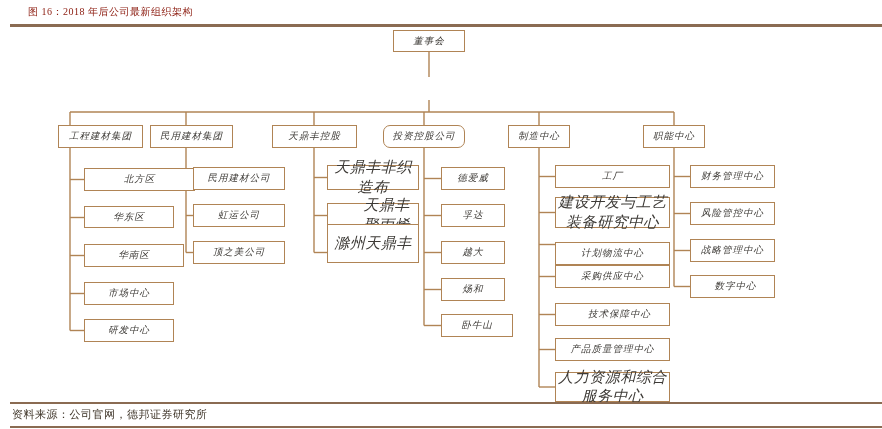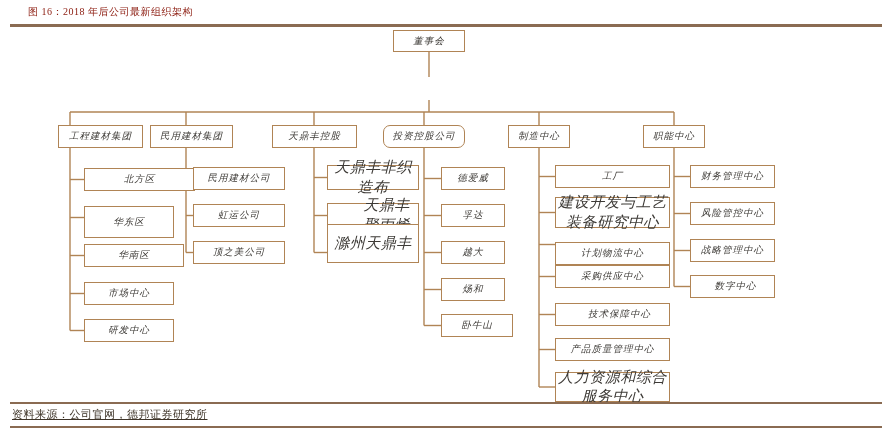--- a/index.html
+++ b/index.html
@@ -4,21 +4,21 @@
 <style>
   html,body{margin:0;padding:0;background:#ffffff;}
   #fig{position:relative;width:882px;height:429px;background:#ffffff;overflow:hidden;
        font-family:"DejaVu Serif","Liberation Serif",serif;}
   .title{position:absolute;left:10px;top:5px;font-size:10px;font-weight:normal;
          color:#8E2014;letter-spacing:0.5px;font-family:"Liberation Serif","DejaVu Serif",serif;padding-left:18px;}
   .rule{position:absolute;background:#8A6B52;}
   .rule.top{left:10px;right:0;top:24px;height:2.6px;}
   .rule.bottom{left:10px;right:0;top:402px;height:2.2px;}
   .rule.edge{left:10px;right:0;top:426px;height:1.6px;}
-  .source{position:absolute;left:12px;top:407px;font-size:11px;color:#3E3428;letter-spacing:0.5px;text-decoration:underline;}
+  .source{position:absolute;left:12px;top:407px;font-size:11px;color:#3E3428;letter-spacing:0.5px;}
   svg.connectors{position:absolute;left:0;top:0;}
   .bx{position:absolute;box-sizing:border-box;background:#ffffff;border:1.4px solid #B08455;
       display:flex;align-items:center;justify-content:center;text-align:center;
       font-size:9.5px;line-height:1.3;color:#3d3a36;font-style:italic;letter-spacing:1px;
       padding:1px 2px;}
   .bx.small{font-size:15px;letter-spacing:0.5px;}
 </style>
 </head>
 <body>
 
@@ -84,21 +84,21 @@
   <div class="bx" style="left:393px;top:30px;width:72px;height:22px;">董事会</div>
 
   <div class="bx" style="left:58px;top:125px;width:85px;height:23px;">工程建材集团</div>
   <div class="bx" style="left:150px;top:125px;width:83px;height:23px;">民用建材集团</div>
   <div class="bx" style="left:272px;top:125px;width:85px;height:23px;">天鼎丰控股</div>
   <div class="bx" style="left:383px;top:125px;width:82px;height:23px;border-radius:7px;">投资控股公司</div>
   <div class="bx" style="left:508px;top:125px;width:62px;height:23px;">制造中心</div>
   <div class="bx" style="left:643px;top:125px;width:62px;height:23px;">职能中心</div>
 
   <div class="bx" style="left:84px;top:168px;width:111px;height:23px;text-align:right;">北方区</div>
-  <div class="bx" style="left:84px;top:206px;width:90px;height:32px;">华东区</div>
+  <div class="bx" style="left:84px;top:206px;width:90px;height:22px;">华东区</div>
   <div class="bx" style="left:84px;top:244px;width:100px;height:23px;text-align:right;">华南区</div>
   <div class="bx" style="left:84px;top:282px;width:90px;height:23px;">市场中心</div>
   <div class="bx" style="left:84px;top:319px;width:90px;height:23px;">研发中心</div>
 
   <div class="bx" style="left:193px;top:167px;width:92px;height:23px;">民用建材公司</div>
   <div class="bx" style="left:193px;top:204px;width:92px;height:23px;">虹运公司</div>
   <div class="bx" style="left:193px;top:241px;width:92px;height:23px;">顶之美公司</div>
 
   <div class="bx small" style="left:327px;top:165px;width:92px;height:25px;">天鼎丰非织造布</div>
   <div class="bx small" style="left:327px;top:203px;width:92px;height:25px;padding-left:29px;">天鼎丰聚丙烯</div>

